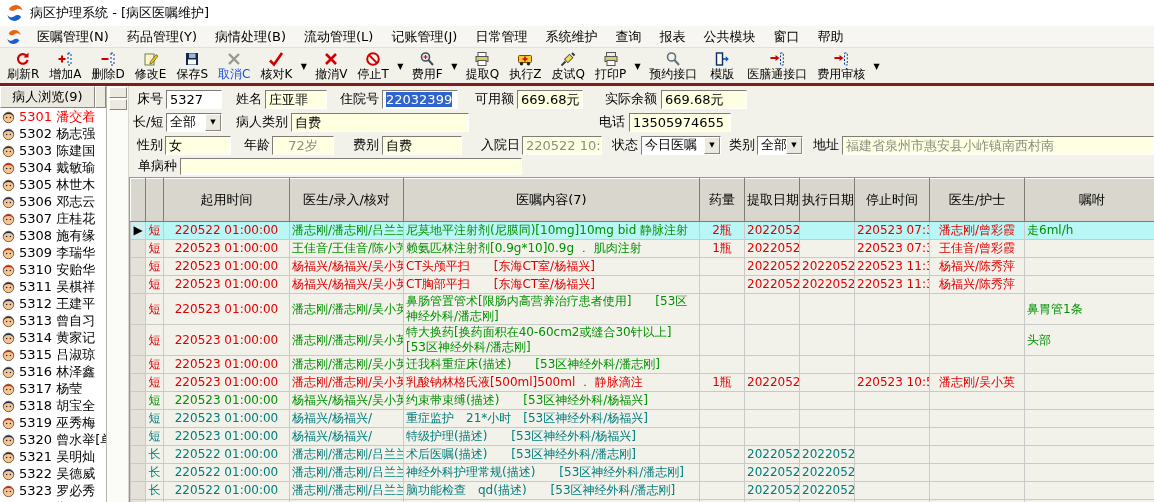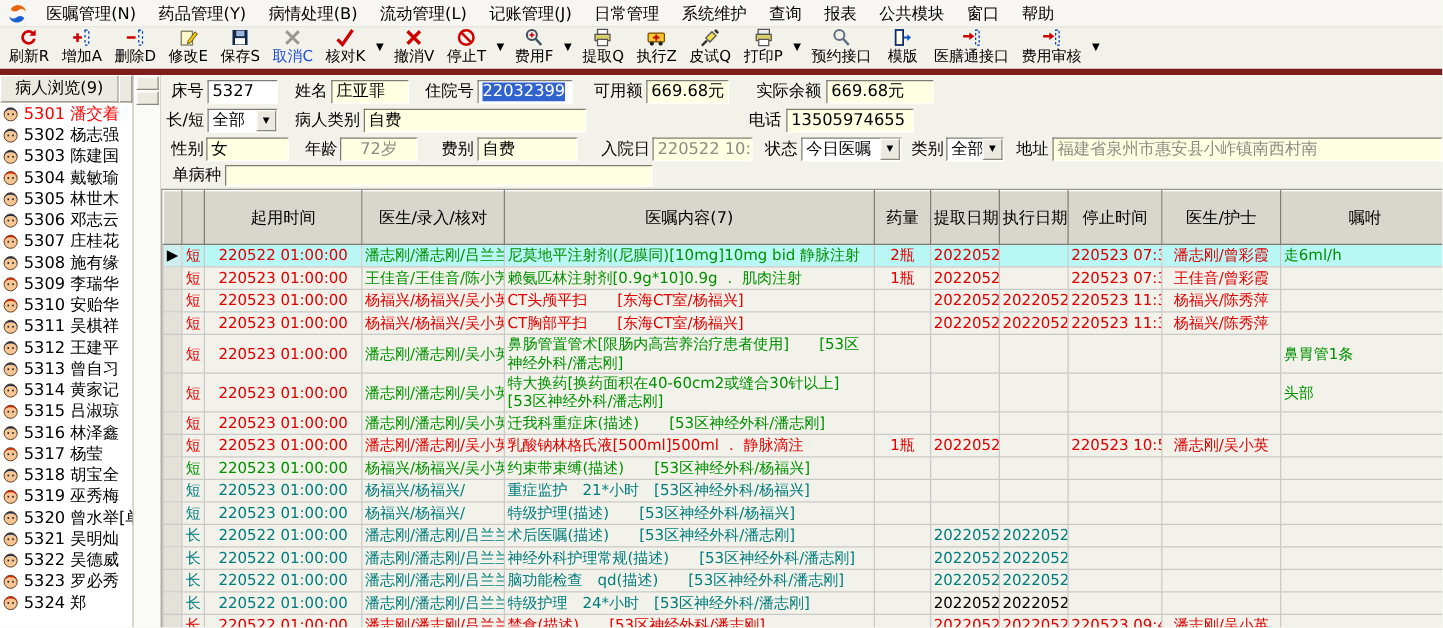--- a/index.html
+++ b/index.html
@@ -11,21 +11,21 @@
   .titlebar { height:26px; background:#ffffff; display:flex; align-items:center; padding-left:6px; gap:6px; flex:none; }
   .titlebar .title { color:#000; font-size:13px; }
   .appicon { width:18px; height:18px; flex:none; }
 
   
   .menubar { height:22px; background:#f7f6f2; display:flex; align-items:center; padding-left:4px; gap:0; flex:none; border-bottom:1px solid #e2e0d8; }
   .menubar .appicon { width:16px; height:16px; margin:0 6px 0 2px; }
   .menu-item { padding:2px 9px; color:#000; cursor:default; white-space:nowrap; }
 
   
-  .toolbar { height:38px; background:#f2f1ea; display:flex; align-items:flex-end; padding:1px 2px 0 2px; flex:none; border-bottom:5px solid #7f1d1d; }
+  .toolbar { height:38px; background:#f2f1ea; display:flex; align-items:center; padding:1px 2px 0 2px; flex:none; border-bottom:3px solid #7f1d1d; }
   .tbtn { display:flex; flex-direction:column; align-items:center; justify-content:center; min-width:40px; height:36px; padding:1px 4px 0 4px; border:1px solid transparent; cursor:default; }
   .tbtn .ticon { width:16px; height:16px; }
   .tbtn .tlabel { font-size:12px; line-height:15px; white-space:nowrap; color:#000; }
   .tbtn.disabled .tlabel { color:#1d4ed8; }
   .tdrop { width:13px; height:36px; display:flex; align-items:center; justify-content:center; font-size:8px; color:#000; cursor:default; }
 
   
   .content { flex:1; display:flex; min-height:0; }
 
   
@@ -69,20 +69,29 @@
   .c-red { color:#e10000; } .c-green { color:#009100; } .c-teal { color:#007d7d; } .c-black { color:#000; }
   td.ct-c { text-align:center; white-space:nowrap; }
   td.ct-l { text-align:left; word-break:break-all; }
   td.ct-nw { text-align:left; white-space:nowrap; }
 </style>
 </head>
 <body>
 
 <div id="app">
 
+  <div class="titlebar">
+    <span class="appicon">
+      <svg viewBox="0 0 16 16" width="18" height="18">
+          <path d="M8 1a7 7 0 0 1 6.8 5.3C13 4 10.8 3.6 8.6 5.2 6.5 6.7 4 6.4 2.6 4.4A7 7 0 0 1 8 1z" fill="#e8650f"></path>
+          <path d="M8 15a7 7 0 0 1-6.8-5.3C3 12 5.2 12.4 7.4 10.8c2.1-1.5 4.6-1.2 6 .8A7 7 0 0 1 8 15z" fill="#1a5fd0"></path>
+        </svg>
+    </span>
+    <span class="title">病区护理系统 - [病区医嘱维护]</span>
+  </div>
 
   <div class="menubar">
     <span class="appicon">
       <svg viewBox="0 0 16 16" width="16" height="16">
           <path d="M8 1a7 7 0 0 1 6.8 5.3C13 4 10.8 3.6 8.6 5.2 6.5 6.7 4 6.4 2.6 4.4A7 7 0 0 1 8 1z" fill="#e8650f"></path>
           <path d="M8 15a7 7 0 0 1-6.8-5.3C3 12 5.2 12.4 7.4 10.8c2.1-1.5 4.6-1.2 6 .8A7 7 0 0 1 8 15z" fill="#1a5fd0"></path>
         </svg>
     </span>
     <span id="menus" style="display: inline-flex;">
         <span class="menu-item">医嘱管理(N)</span>

